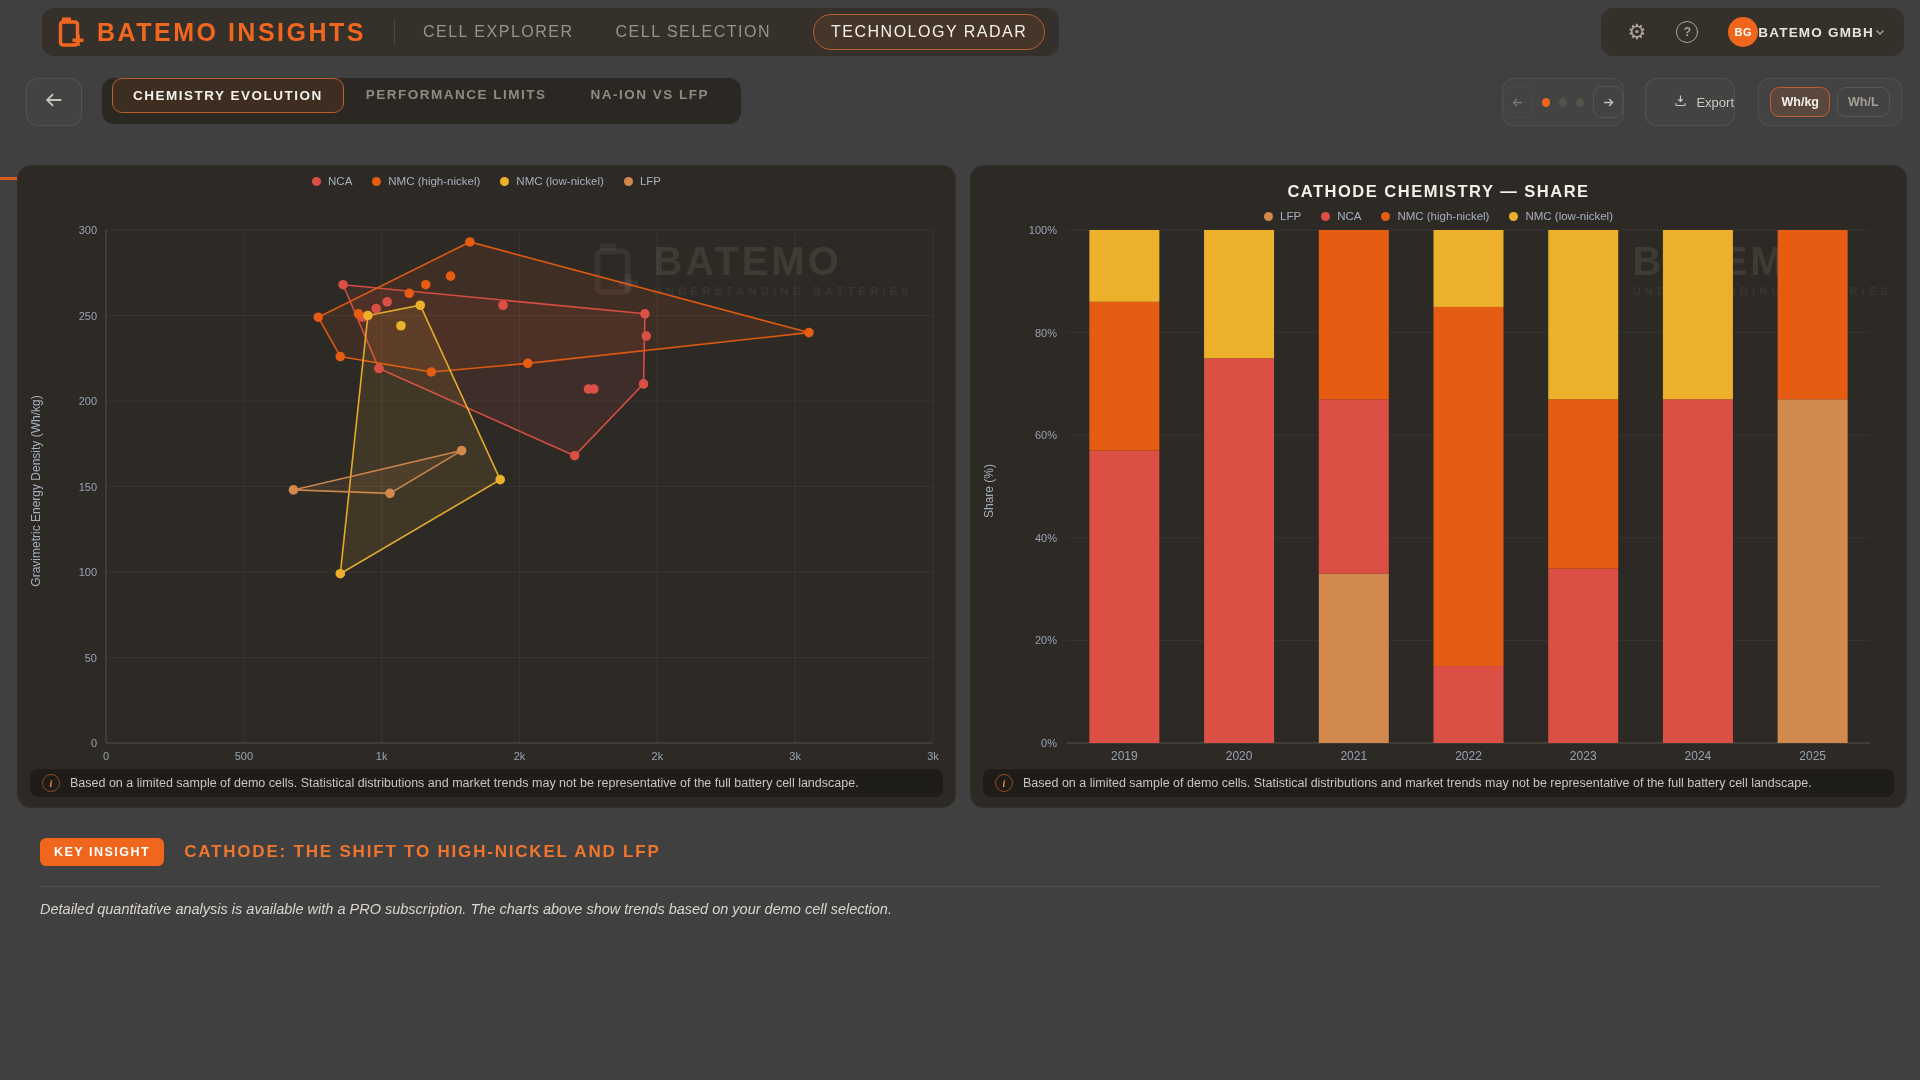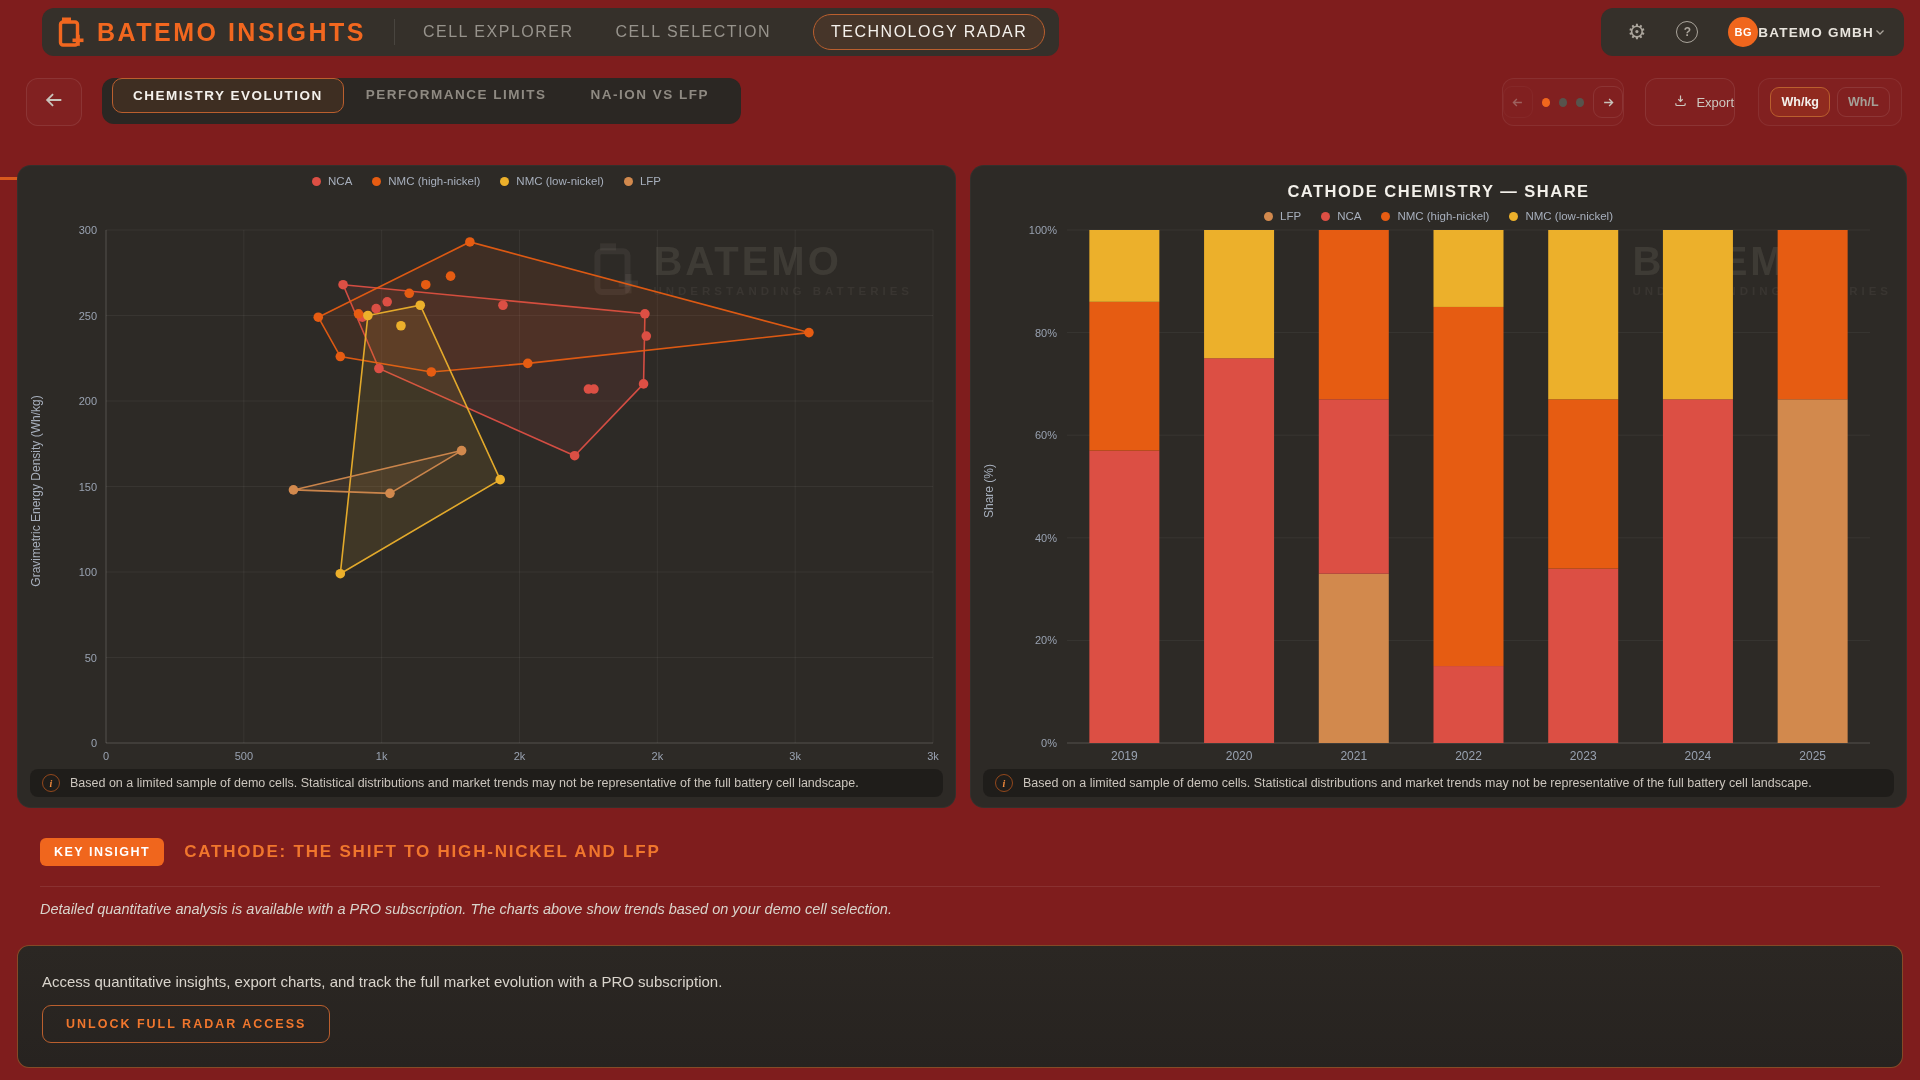--- a/index.html
+++ b/index.html
@@ -1,16 +1,16 @@
 <!DOCTYPE html>
 <html><head>
 <meta charset="utf-8">
 <style>
   html,body{margin:0;padding:0;background:#1f1c19;}
-  #app{position:relative;width:1920px;height:1080px;background:#7f1d1d;overflow:hidden;
+  #app{position:relative;width:1920px;height:1080px;background:#404040;overflow:hidden;
        font-family:"Liberation Sans","DejaVu Sans",sans-serif;color:#D9D4CC;}
 
   
   .topbar-left{position:absolute;left:42px;top:8px;height:48px;background:#35302a;border-radius:12px;
     display:flex;align-items:center;padding:0 14px 0 16px;}
   .brand-logo{color:#F2671F;display:flex;align-items:center;}
   .brand-name{margin-left:13px;font-size:25px;font-weight:bold;letter-spacing:2.5px;color:#F2671F;}
   .topbar-divider{width:1px;height:26px;background:rgba(255,255,255,0.10);margin:0 28px;}
   .nav-item{font-size:16px;font-weight:normal;letter-spacing:1.5px;color:#97938c;margin-right:42px;cursor:pointer;white-space:nowrap;}
   .nav-item.active{color:#F4F1EC;border:1.5px solid #BA5F2E;border-radius:20px;padding:8px 17px;
@@ -355,18 +355,14 @@
     </div>
   </div>
 
   <div class="insight-row">
     <span class="insight-badge">KEY INSIGHT</span>
     <span class="insight-title">CATHODE: THE SHIFT TO HIGH-NICKEL AND LFP</span>
   </div>
   <div class="insight-divider"></div>
   <div class="insight-body">Detailed quantitative analysis is available with a PRO subscription. The charts above show trends based on your demo cell selection.</div>
 
-  <div class="cta-card">
-    <div class="cta-text">Access quantitative insights, export charts, and track the full market evolution with a PRO subscription.</div>
-    <button class="cta-btn">UNLOCK FULL RADAR ACCESS</button>
-  </div>
 
 </div>
 
 </body></html>

